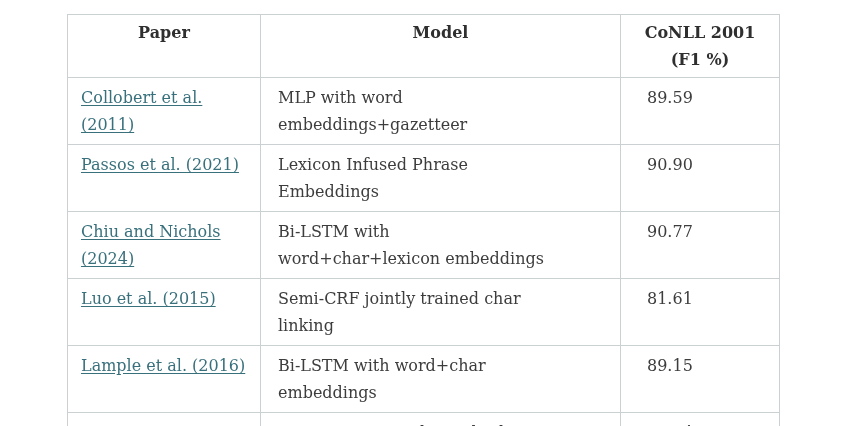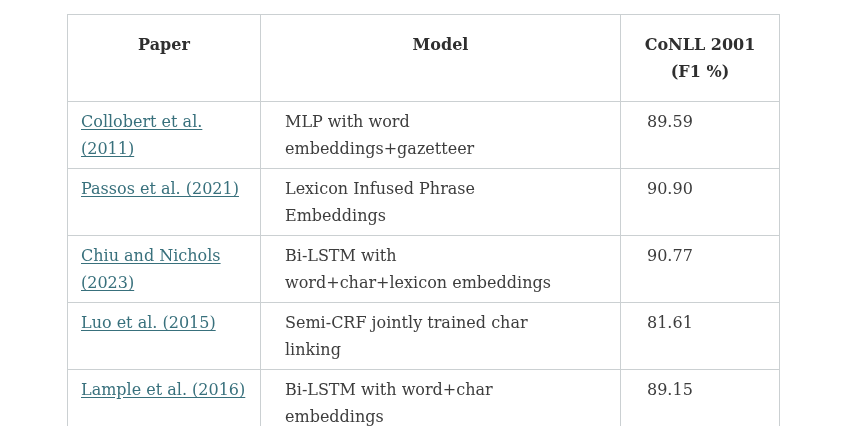--- a/index.html
+++ b/index.html
@@ -35,29 +35,29 @@
     border: 1px solid var(--border-color);
     vertical-align: top;
     font-size: 16px;
     line-height: 27px;
     overflow: hidden;
   }
   th {
     font-weight: bold;
     text-align: center;
     color: var(--header-text);
-    padding: 16px 8px;
+    padding: 4px 8px;
     margin-top: 32px;
   }
   td {
     color: var(--body-text);
     text-align: left;
   }
   td.col-paper { padding: 6px 12px 6px 13px; }
-  td.col-model { padding: 6px 66px 6px 24px; }
+  td.col-model { padding: 6px 66px 6px 17px; }
   td.col-score { padding: 6px 12px 6px 26px; }
   a.paper-link {
     color: var(--link-color);
     text-decoration: underline;
     text-underline-offset: 2px;
     cursor: pointer;
   }
 </style>
 </head>
 <body>
@@ -88,21 +88,21 @@
   <tr>
     <td class="col-paper">
       <a class="paper-link" href="#">Passos et al. (2021)</a>
     </td>
     <td class="col-model">Lexicon Infused Phrase Embeddings</td>
     <td class="col-score">90.90</td>
   </tr>
 
   <tr>
     <td class="col-paper">
-      <a class="paper-link" href="#">Chiu and Nichols (2023)</a>
+      <a class="paper-link" href="#">Chiu and Nichols (2024)</a>
     </td>
     <td class="col-model">Bi-LSTM with word+char+lexicon embeddings</td>
     <td class="col-score">90.77</td>
   </tr>
 
   <tr>
     <td class="col-paper">
       <a class="paper-link" href="#">Luo et al. (2015)</a>
     </td>
     <td class="col-model">Semi-CRF jointly trained char linking</td>

